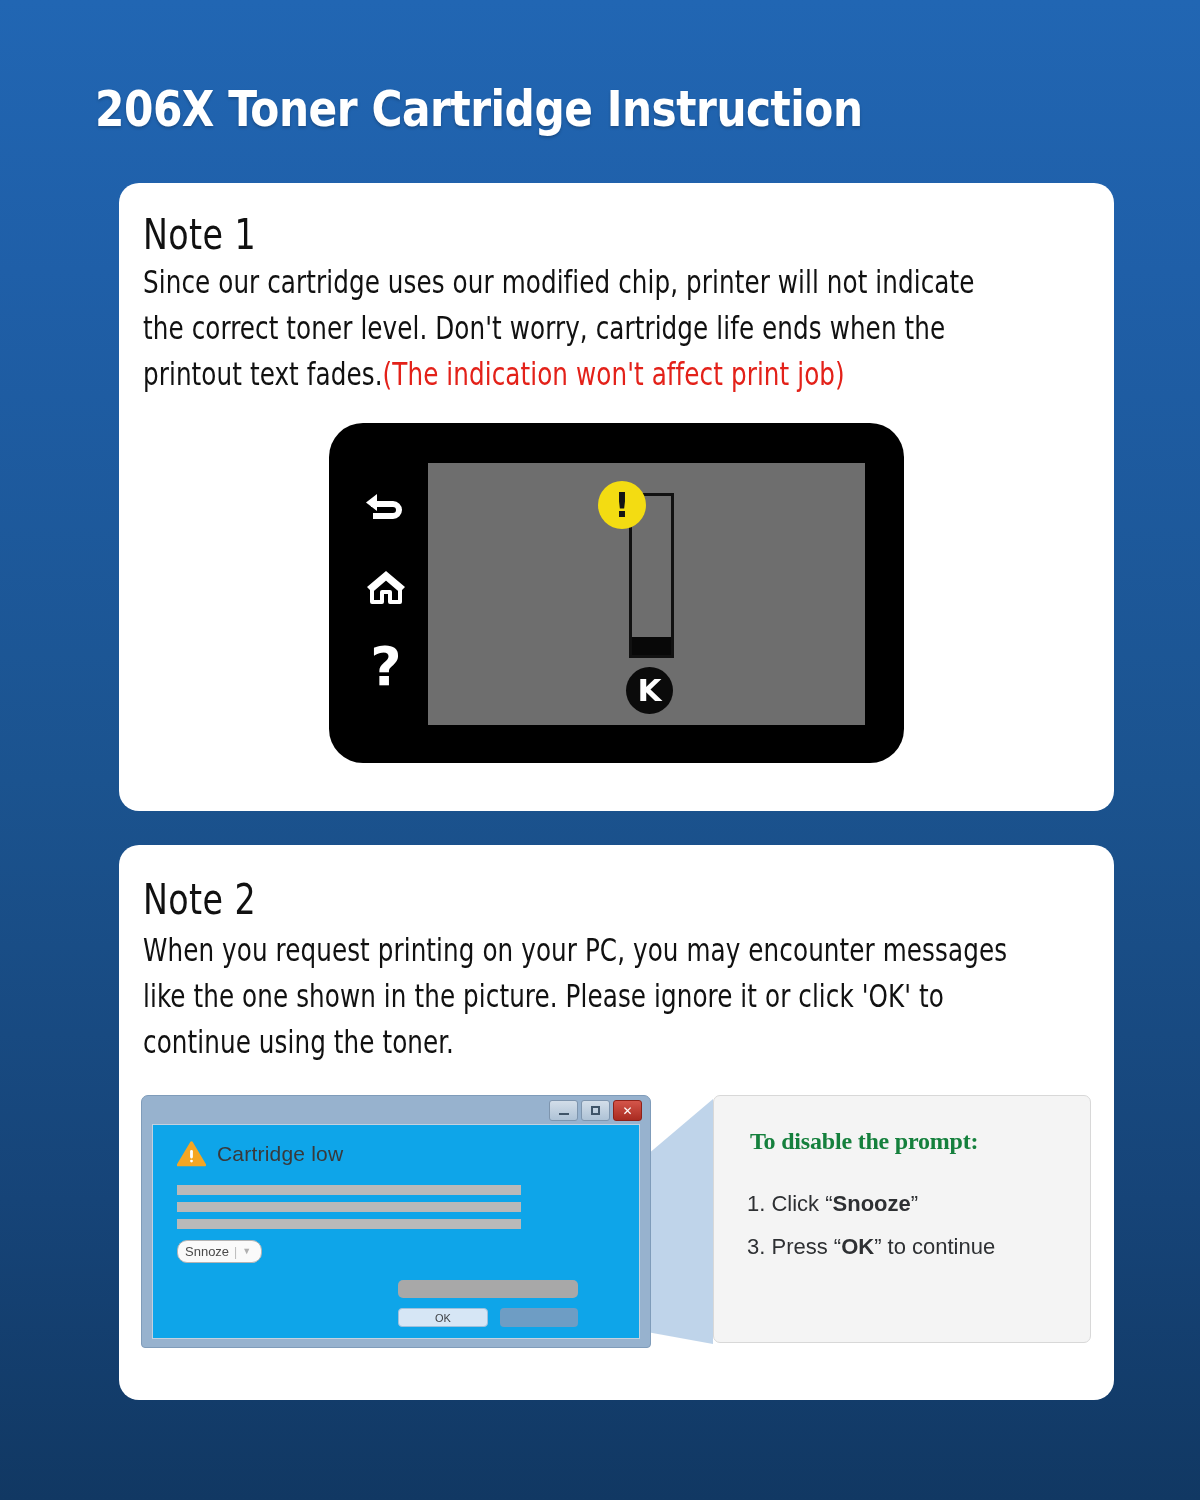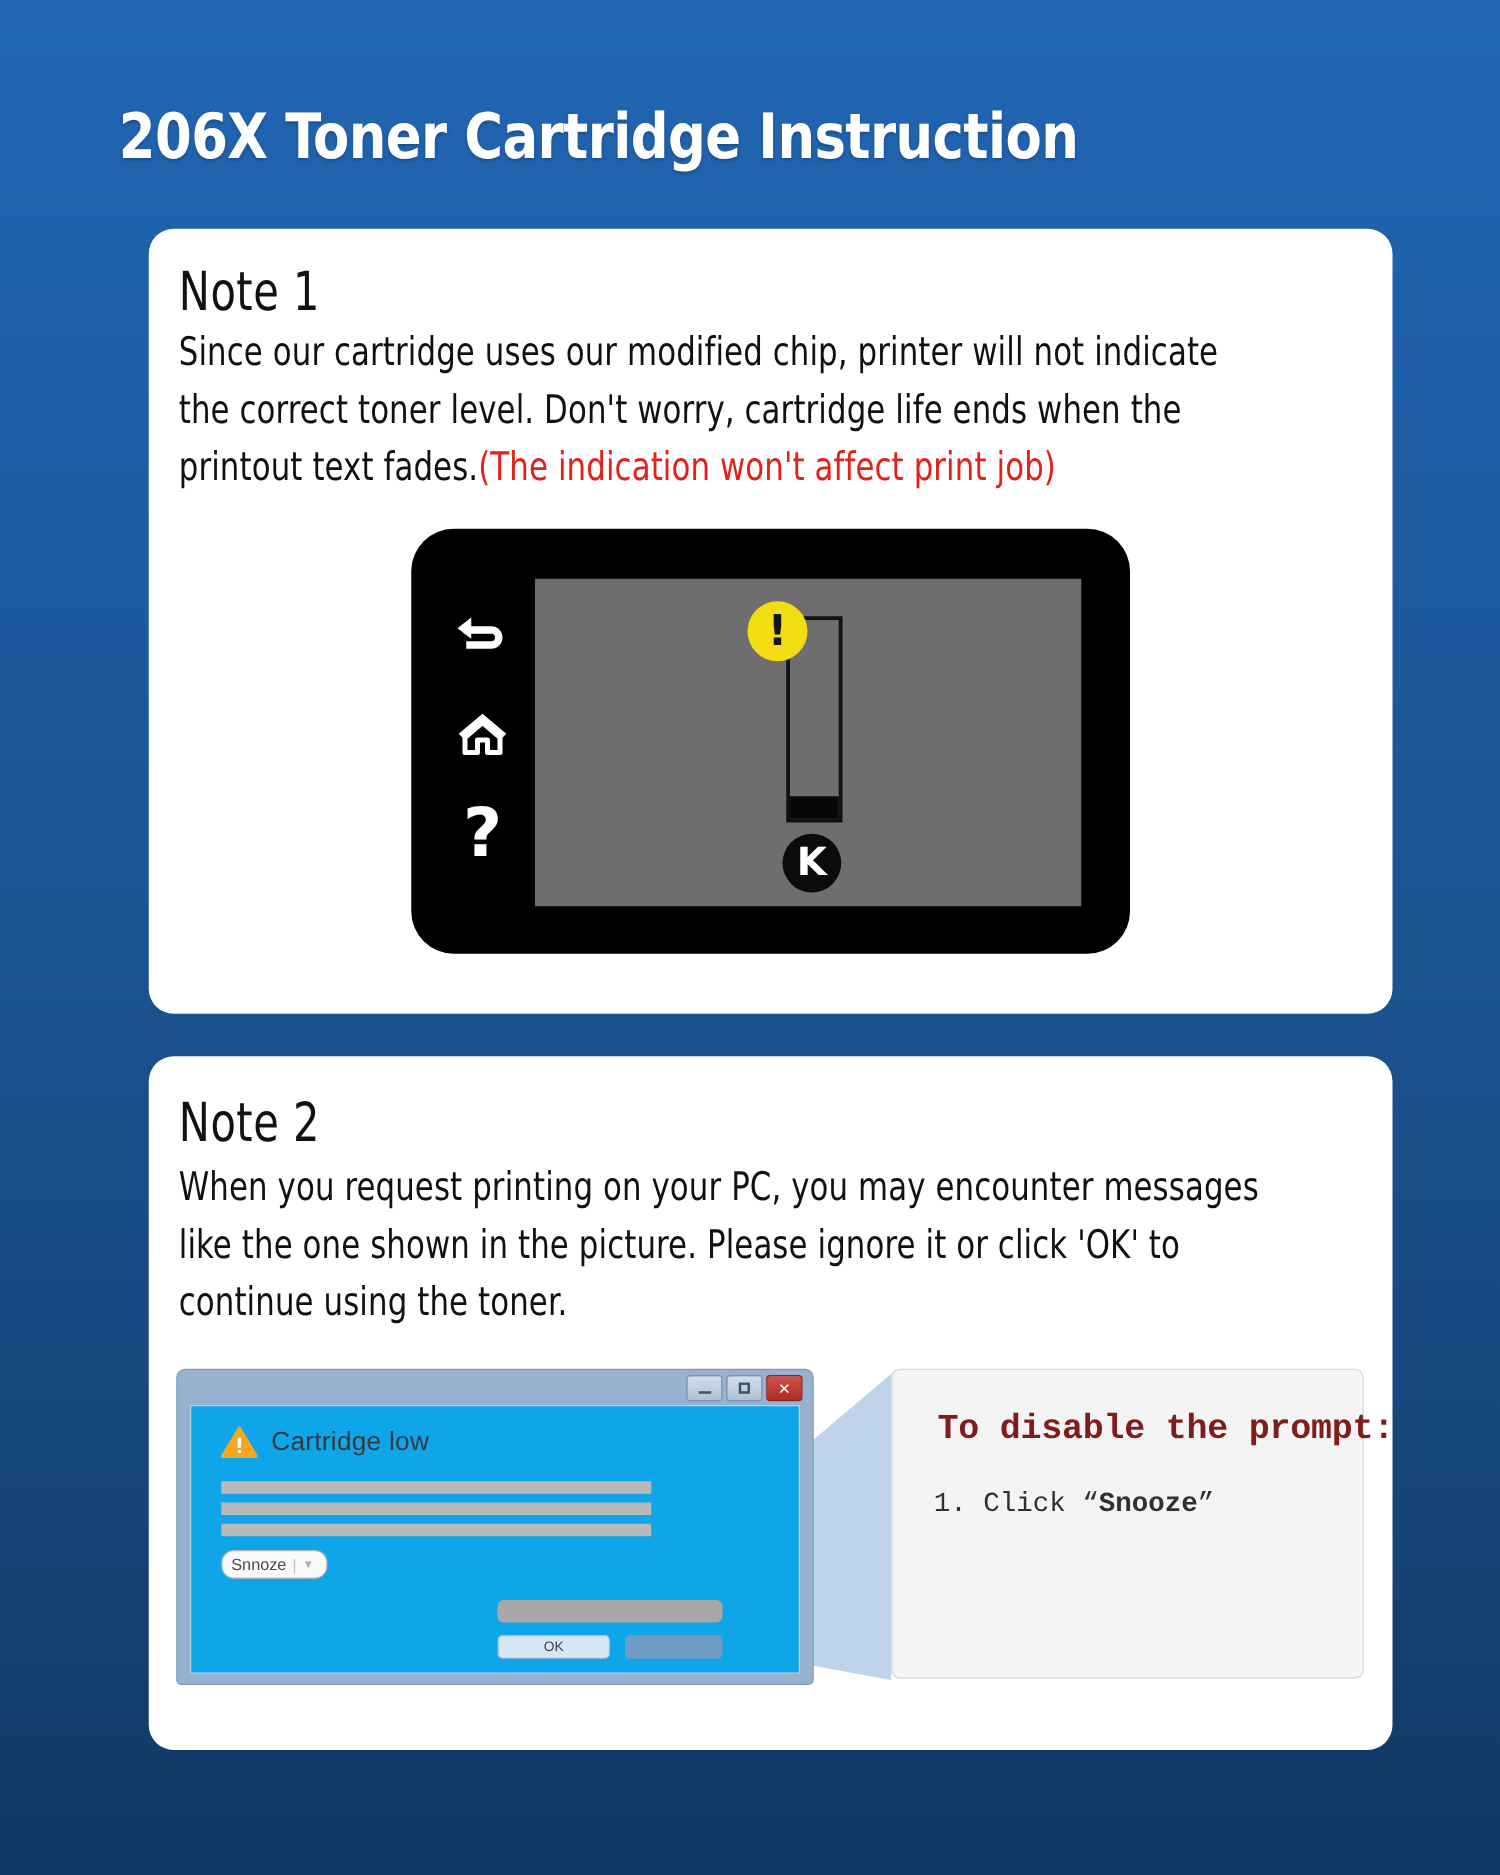--- a/index.html
+++ b/index.html
@@ -409,36 +409,36 @@
     height: 248px;
     background: #F4F4F4;
     border: 1px solid #D8D8D8;
     border-radius: 7px;
     box-sizing: border-box;
   }
   .callout-title {
     position: absolute;
     left: 36px;
     top: 32px;
-    color: #7f1d1d;
-    font-family: Liberation Mono, monospace;
+    color: #15803d;
+    font-family: Liberation Serif, serif;
     font-weight: bold;
-    font-size: 28px;
+    font-size: 24px;
     letter-spacing: -0.2px;
     white-space: nowrap;
   }
   .callout-steps {
     position: absolute;
     left: 33px;
     top: 86px;
     width: 340px;
   }
   .callout-step {
     color: #2E3033;
-    font-family: Liberation Mono, monospace;
+    font-family: Liberation Sans, sans-serif;
     font-size: 22px;
     line-height: 43px;
     white-space: nowrap;
   }
   .callout-step b { font-weight: bold; }
 </style>
 </head>
 <body>
 
 <div class="page">
@@ -555,19 +555,22 @@
 
         </div>
       </div>
 
       <div class="callout">
         <div class="callout-title">To disable the prompt:</div>
         <div class="callout-steps">
           <div class="callout-step">
             <span>1. Click “</span><b>Snooze</b><span>”</span>
           </div>
+          <div class="callout-step">
+            <span>3. Press “</span><b>OK</b><span>” to continue</span>
+          </div>
         </div>
       </div>
 
     </div>
   </div>
 
 </div>
 
 </body></html>

